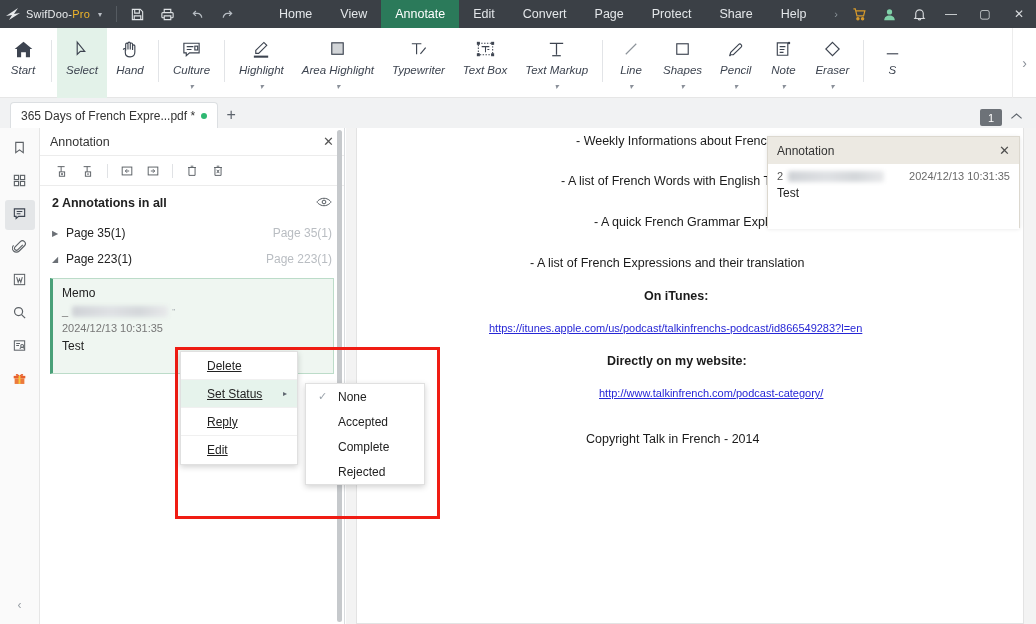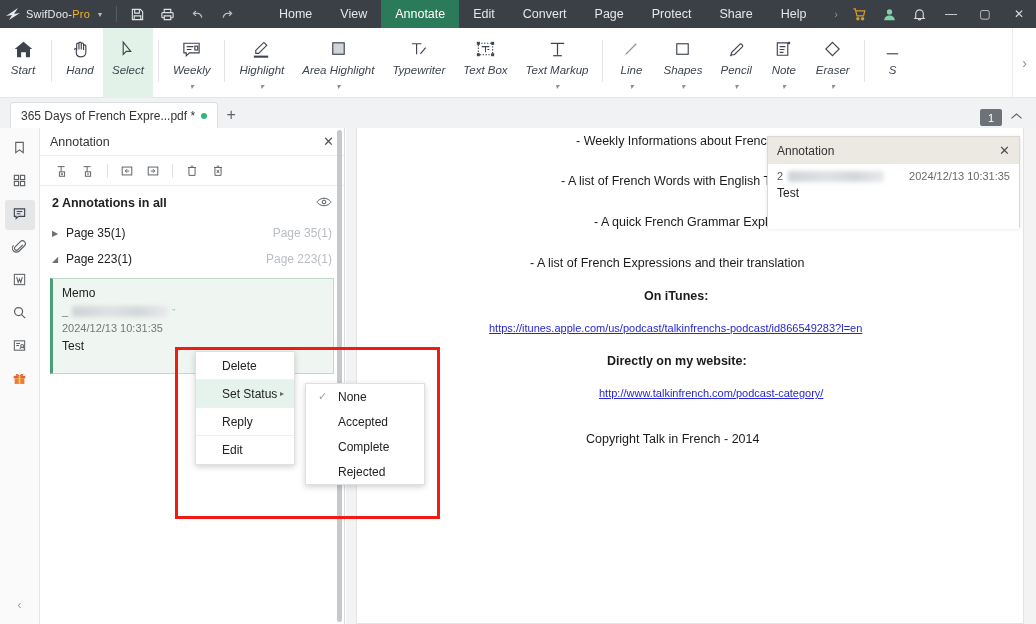--- a/index.html
+++ b/index.html
@@ -133,23 +133,23 @@
     position:absolute; right:2px; top:2px; width:5px; height:492px;
   }
   .panel-thumb{ position:absolute; left:0; top:0; width:5px; height:492px; background:#c6c9cc; border-radius:3px; }
 
   
   .redbox{
     position:absolute; left:175px; top:347px; width:265px; height:172px;
     border:3px solid #f01c13; background:transparent; z-index:40;
   }
   .ctxmenu{
-    position:absolute; left:195px; top:351px; width:100px;
+    position:absolute; left:180px; top:351px; width:118px;
     background:#ffffff; border:1px solid #e0e0e0;
-    box-shadow:0 2px 6px rgba(0,0,0,.18); z-index:45;
+    box-shadow:0 2px 6px rgba(0,0,0,.18); z-index:45;text-decoration:underline;
   }
   .ctx-item{
     height:28px; display:flex; align-items:center; padding:0 0 0 26px;
     font-size:12px; color:#222; border-bottom:1px solid #f0f0f0; position:relative;
   }
   .ctx-item:last-child{ border-bottom:none; }
   .ctx-item.hi{ background:#e6f3ec; }
   .ctx-arrow{ position:absolute; right:10px; font-size:8px; color:#5f6670; }
 
   .submenu{
@@ -288,48 +288,48 @@
     <div class="rb-item">
       <span class="rb-ico">
         <svg width="21" height="21" viewBox="0 0 22 22" fill="#3d4450">
             <path d="M11 3 1.8 10.6h2.4V19h4.3v-5h5v5h4.3v-8.4h2.4z"></path>
           </svg>
       </span>
       <span class="rb-lbl">Start</span>
     </div>
     <div class="rb-div"></div>
 
+    <div class="rb-item sel">
+      <span class="rb-ico">
+        <svg width="21" height="21" viewBox="0 0 22 22" fill="none" stroke="#3d4450" stroke-width="1.2">
+            <path d="M6.5 3.2v13l3.3-3.3h4.6z"></path>
+          </svg>
+      </span>
+      <span class="rb-lbl">Select</span>
+    </div>
+
     <div class="rb-item">
       <span class="rb-ico">
         <svg width="21" height="21" viewBox="0 0 22 22" fill="none" stroke="#3d4450" stroke-width="1.2">
             <path d="M7 12V5.5a1.2 1.2 0 0 1 2.4 0V11m0-1V4.4a1.2 1.2 0 0 1 2.4 0V11m0-1.4V5.4a1.2 1.2 0 0 1 2.4 0v6m0-4a1.2 1.2 0 0 1 2.4 0v6.3c0 3-2.1 5.1-5 5.1s-5-1.8-5-4.6V11c0-1.4-2-1.4-2 .2"></path>
           </svg>
       </span>
       <span class="rb-lbl">Hand</span>
-    </div>
-
-    <div class="rb-item sel">
-      <span class="rb-ico">
-        <svg width="21" height="21" viewBox="0 0 22 22" fill="none" stroke="#3d4450" stroke-width="1.2">
-            <path d="M6.5 3.2v13l3.3-3.3h4.6z"></path>
-          </svg>
-      </span>
-      <span class="rb-lbl">Select</span>
     </div>
     <div class="rb-div"></div>
 
     <div class="rb-item">
       <span class="rb-ico">
         <svg width="21" height="21" viewBox="0 0 22 22" fill="none" stroke="#3d4450" stroke-width="1.2">
             <path d="M3 4.5h16v10H9l-3.5 3v-3H3z"></path>
             <path d="M6 8h7M6 11h5"></path>
             <rect x="14.5" y="7.5" width="3" height="4"></rect>
           </svg>
       </span>
-      <span class="rb-lbl">Weekly</span>
+      <span class="rb-lbl">Culture</span>
       <span class="rb-caret">▾</span>
     </div>
     <div class="rb-div"></div>
 
     <div class="rb-item">
       <span class="rb-ico">
         <svg width="23" height="21" viewBox="0 0 24 22" fill="none" stroke="#3d4450" stroke-width="1.2">
             <path d="M6 12 14.5 3.6l3 3L9 15H6z"></path>
             <path d="M4 18.5h15" stroke-width="2.2"></path>
           </svg>

